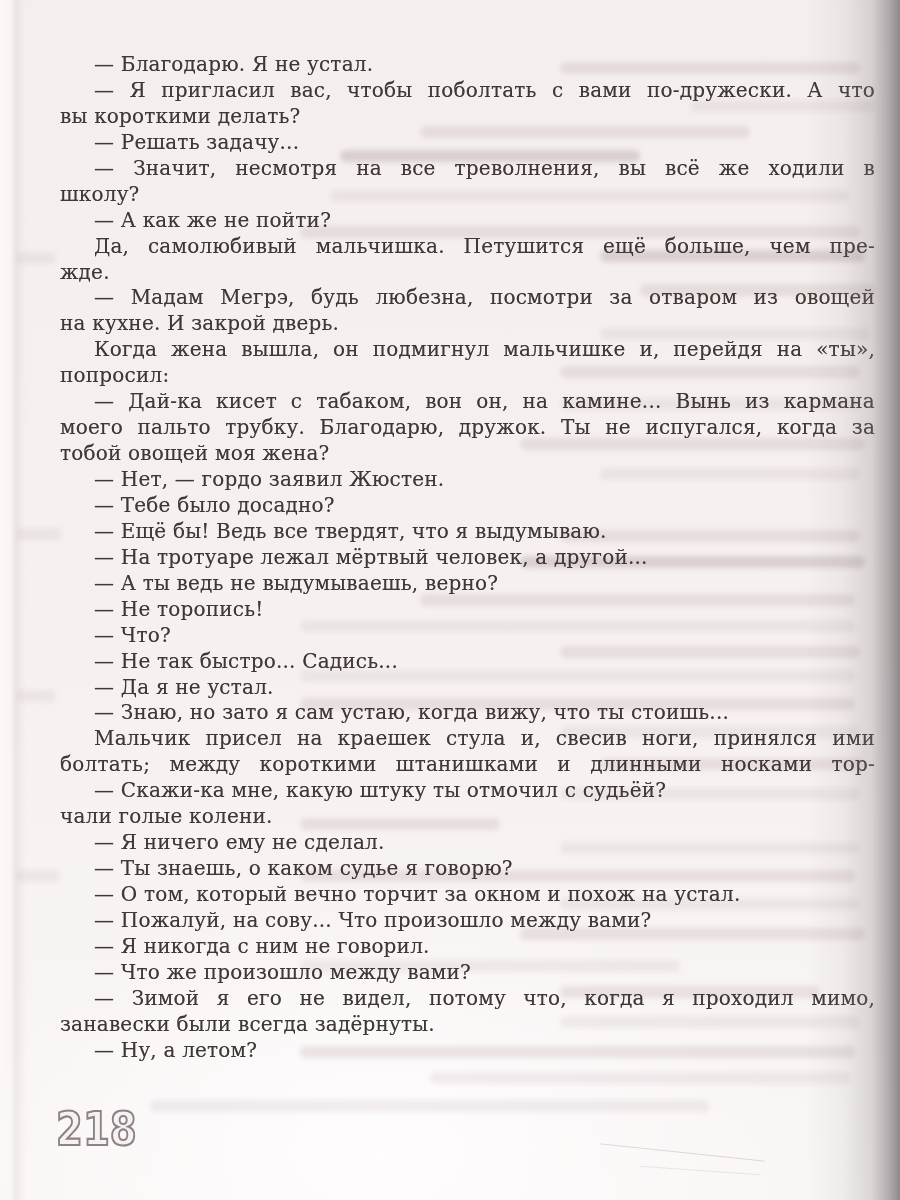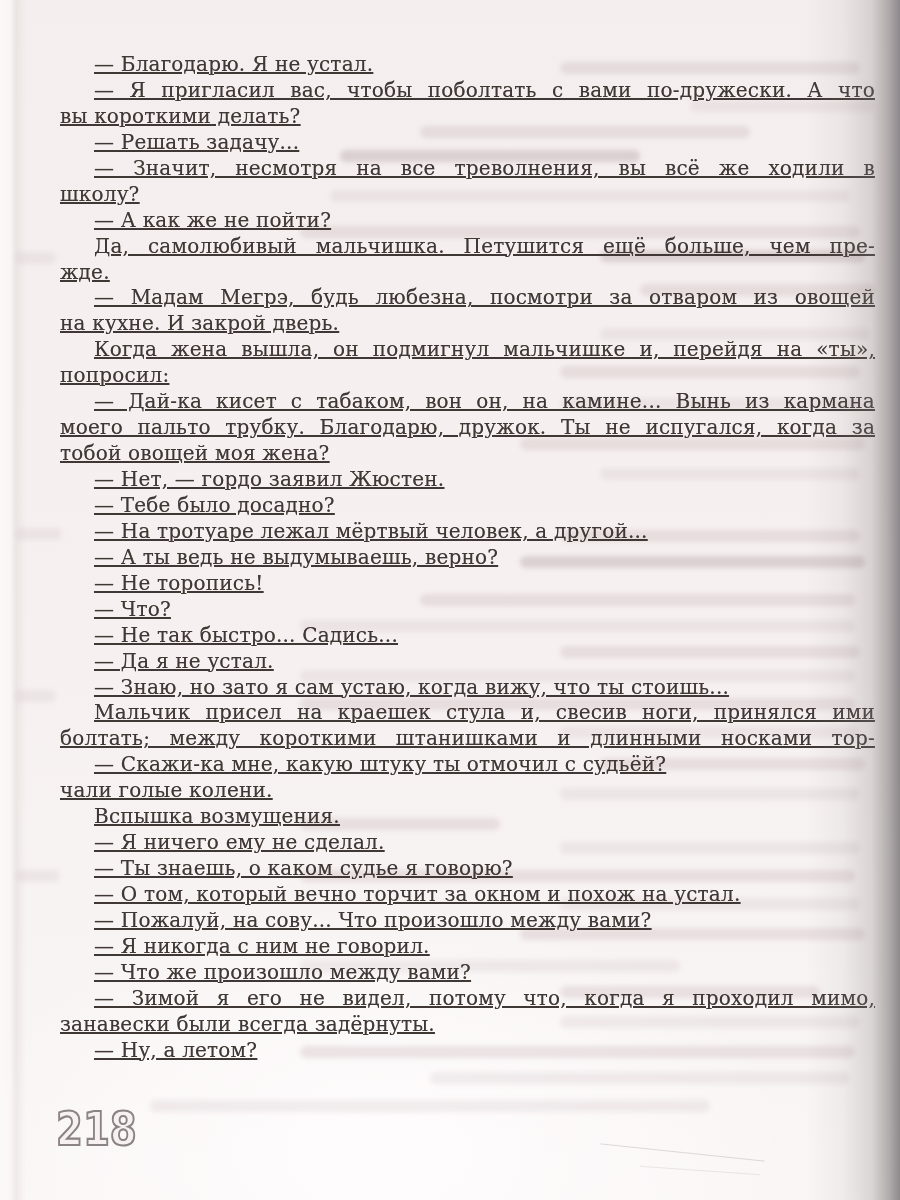--- a/index.html
+++ b/index.html
@@ -58,21 +58,20 @@
     letter-spacing: 0.2px;
     text-shadow: 0 0 0.6px rgba(63,54,49,0.55);
   }
   .line {
     height: 25.95px;
     line-height: 25.95px;
     text-align: justify;
     text-align-last: justify;
     white-space: normal;
     overflow: visible;
-    text-decoration: underline;
   }
   .line.end { text-align-last: left; }
   .line.indent { padding-left: 34px; }
   
   .page-number {
     position: absolute;
     left: 56px; top: 1106px;
     font-family: "DejaVu Sans", sans-serif;
     font-weight: bold;
     font-size: 46px;
@@ -142,32 +141,32 @@
       <div class="line end">жде.</div>
       <div class="line indent">— Мадам Мегрэ, будь любезна, посмотри за отваром из овощей</div>
       <div class="line end">на кухне. И закрой дверь.</div>
       <div class="line indent">Когда жена вышла, он подмигнул мальчишке и, перейдя на «ты»,</div>
       <div class="line end">попросил:</div>
       <div class="line indent">— Дай-ка кисет с табаком, вон он, на камине... Вынь из кармана</div>
       <div class="line">моего пальто трубку. Благодарю, дружок. Ты не испугался, когда за</div>
       <div class="line end">тобой овощей моя жена?</div>
       <div class="line indent end">— Нет, — гордо заявил Жюстен.</div>
       <div class="line indent end">— Тебе было досадно?</div>
+      <div class="line indent end">— Ещё бы! Ведь все твердят, что я выдумываю.</div>
       <div class="line indent end">— На тротуаре лежал мёртвый человек, а другой...</div>
       <div class="line indent end">— А ты ведь не выдумываешь, верно?</div>
       <div class="line indent end">— Не торопись!</div>
       <div class="line indent end">— Что?</div>
       <div class="line indent end">— Не так быстро... Садись...</div>
       <div class="line indent end">— Да я не устал.</div>
       <div class="line indent end">— Знаю, но зато я сам устаю, когда вижу, что ты стоишь...</div>
       <div class="line indent">Мальчик присел на краешек стула и, свесив ноги, принялся ими</div>
       <div class="line">болтать; между короткими штанишками и длинными носками тор-</div>
       <div class="line indent end">— Скажи-ка мне, какую штуку ты отмочил с судьёй?</div>
       <div class="line end">чали голые колени.</div>
-      <div class="line indent end">Вспышка возмущения.</div>
       <div class="line indent end">— Я ничего ему не сделал.</div>
       <div class="line indent end">— Ты знаешь, о каком судье я говорю?</div>
       <div class="line indent end">— О том, который вечно торчит за окном и похож на устал.</div>
       <div class="line indent end">— Пожалуй, на сову... Что произошло между вами?</div>
       <div class="line indent end">— Я никогда с ним не говорил.</div>
       <div class="line indent end">— Что же произошло между вами?</div>
       <div class="line indent">— Зимой я его не видел, потому что, когда я проходил мимо,</div>
       <div class="line end">занавески были всегда задёрнуты.</div>
       <div class="line indent end">— Ну, а летом?</div>
     </div>

